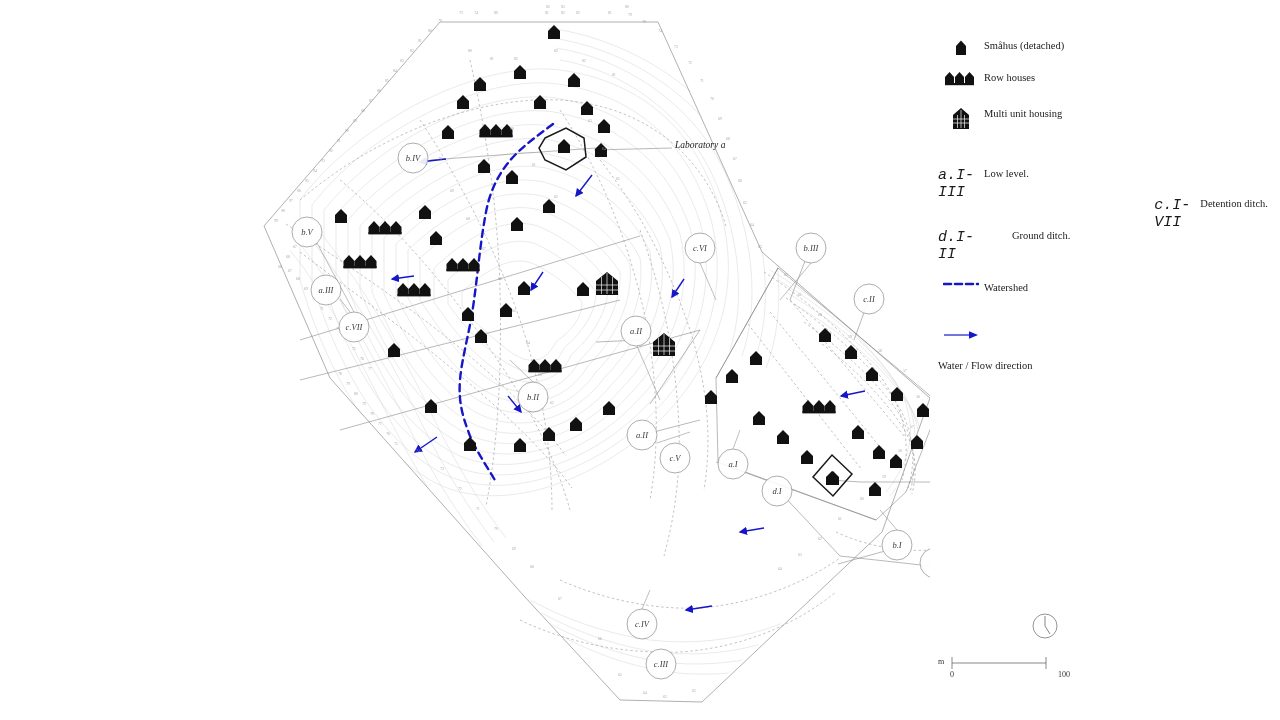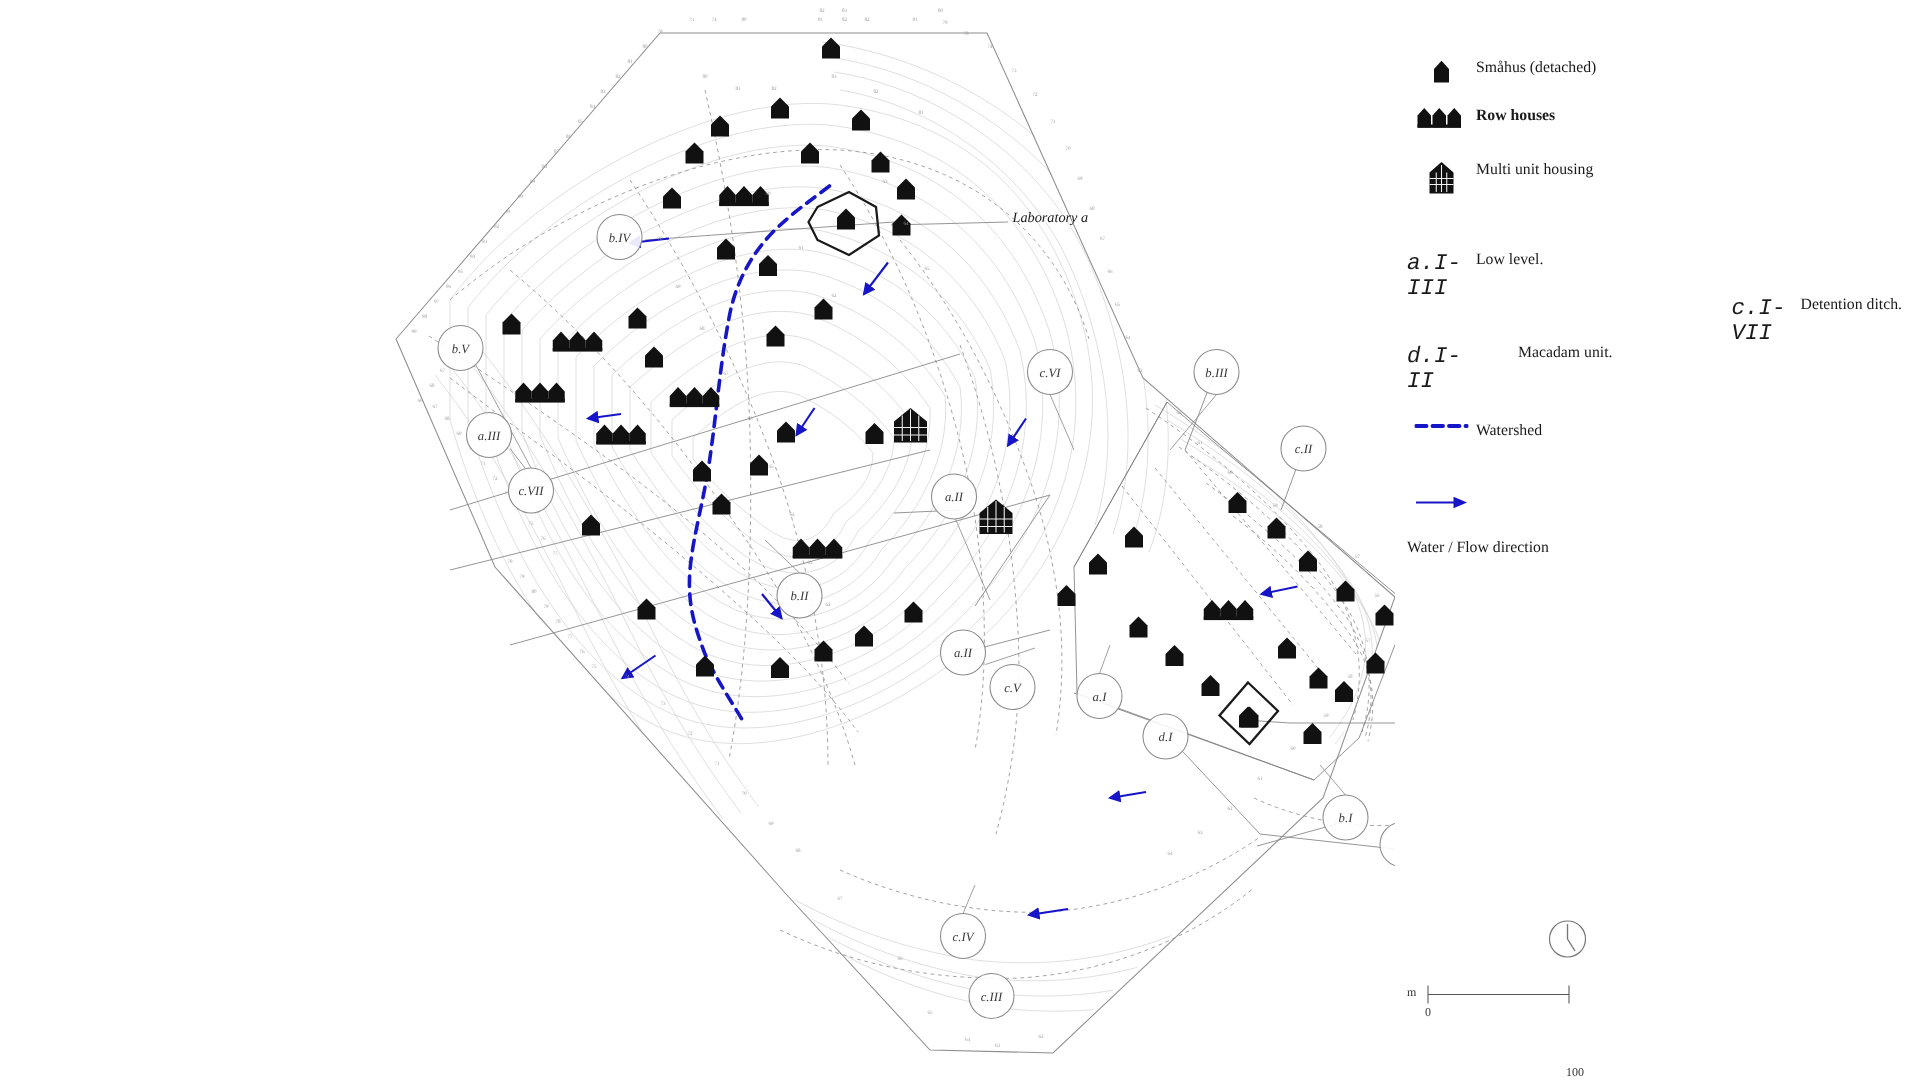--- a/index.html
+++ b/index.html
@@ -529,21 +529,21 @@
 
     <div class="legend-row" style="height:32px;">
       <div class="legend-sym">
         <svg class="lg-icon" width="18" height="18" viewBox="0 0 18 18">
           <path d="M4,17 L4,8 L9,2.5 L14,8 L14,17 Z" fill="#111"></path>
         </svg>
       </div>
       <div class="legend-txt">Småhus (detached)</div>
     </div>
 
-    <div class="legend-row" style="height:36px;font-weight:bold;">
+    <div class="legend-row" style="height:36px;">
       <div class="legend-sym">
         <svg class="lg-icon" width="34" height="16" viewBox="0 0 34 16">
           <path d="M1,15 L1,7 L5.5,2 L10,7 L10,15 Z" fill="#111"></path>
           <path d="M11,15 L11,7 L15.5,2 L20,7 L20,15 Z" fill="#111"></path>
           <path d="M21,15 L21,7 L25.5,2 L30,7 L30,15 Z" fill="#111"></path>
           <rect x="1" y="13" width="29" height="2.2" fill="#111"></rect>
         </svg>
       </div>
       <div class="legend-txt">Row houses</div>
     </div>
@@ -570,21 +570,21 @@
     </div>
 
 
     <div class="legend-row" style="height:32px;justify-content:flex-end;">
       <div class="legend-code">c.I-VII</div>
       <div class="legend-txt">Detention ditch.</div>
     </div>
 
     <div class="legend-row" style="height:32px;gap:28px;">
       <div class="legend-code">d.I-II</div>
-      <div class="legend-txt">Macadam unit.</div>
+      <div class="legend-txt">Ground ditch.</div>
     </div>
 
     <div class="legend-row" style="height:32px; margin-top:20px;">
       <div class="legend-sym">
         <svg class="lg-icon" width="36" height="8" viewBox="0 0 36 8">
           <line x1="1" y1="4" x2="35" y2="4" stroke="#1616c8" stroke-width="2.6" stroke-dasharray="7 4" stroke-linecap="round"></line>
         </svg>
       </div>
       <div class="legend-txt">Watershed</div>
     </div>
@@ -609,16 +609,16 @@
   </div>
 
   <div id="scalebar">
     <svg width="115" height="30" viewBox="0 0 115 30">
       <line x1="14" y1="11" x2="108" y2="11" stroke="#555" stroke-width="0.7"></line>
       <line x1="14" y1="5" x2="14" y2="17" stroke="#555" stroke-width="0.7"></line>
       <line x1="108" y1="5" x2="108" y2="17" stroke="#555" stroke-width="0.7"></line>
     </svg>
     <span class="scale-txt" style="left:0px; top:5px;">m</span>
     <span class="scale-txt" style="left:12px; top:18px;">0</span>
-    <span class="scale-txt" style="left:106px; top:18px;margin-top:40px;">100</span>
+    <span class="scale-txt" style="left:120px; top:18px;">100</span>
   </div>
 
 </div>
 
 </body></html>

